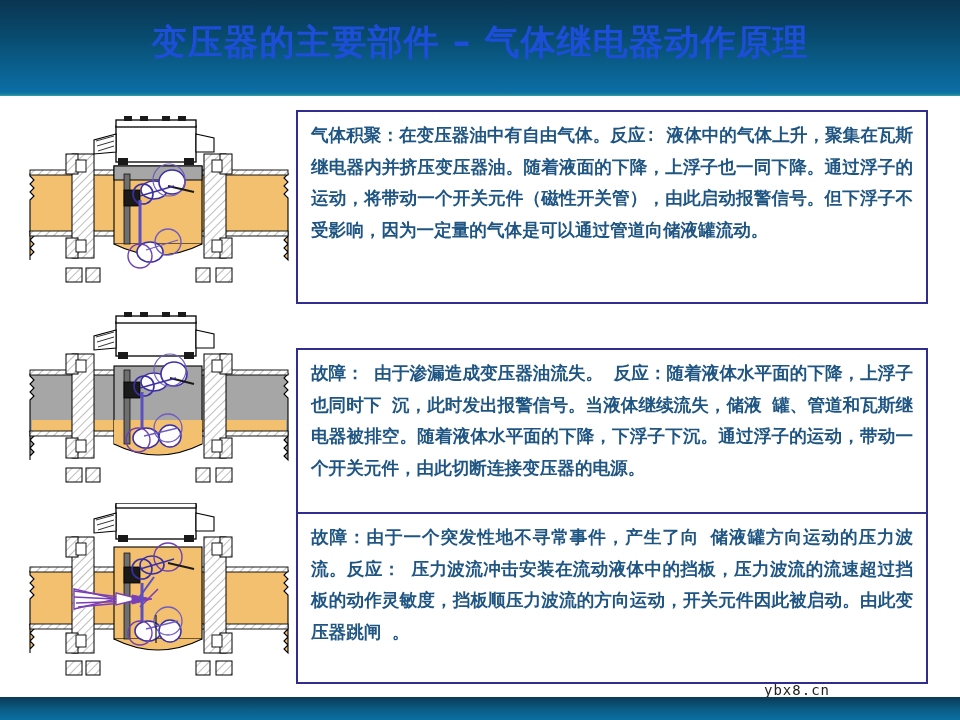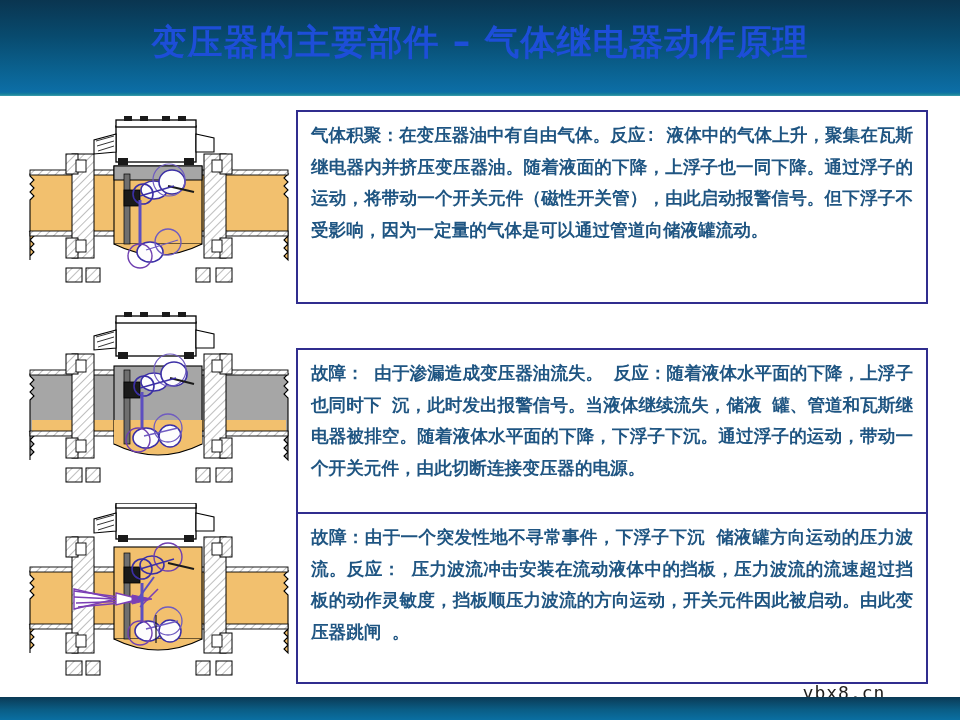--- a/index.html
+++ b/index.html
@@ -57,23 +57,23 @@
     position: absolute;
     left: 0; top: 697px;
     width: 960px;
     height: 23px;
     background: linear-gradient(to bottom, #0b3a55 0%, #0a5d85 55%, #0a6fa2 100%);
   }
   #watermark {
     position: absolute;
     left: 764px; top: 682px;
     width: 160px;
-    text-align: center;
+    text-align: left;
     color: #20201e;
-    font-size: 18px;
+    font-size: 14px;
     letter-spacing: 1px;
     font-family: "DejaVu Sans Mono", "Liberation Mono", monospace;
   }
 
   
   .text-box {
     position: absolute;
     left: 296px;
     width: 632px;
     background: #ffffff;
@@ -311,18 +311,18 @@
 
       <ellipse cx="120" cy="128" rx="13" ry="10" fill="#fdfdfd" stroke="#3b2fa6" stroke-width="1.6"></ellipse>
       <ellipse cx="142" cy="128" rx="11" ry="11" fill="#fdfdfd" stroke="#3b2fa6" stroke-width="1.5"></ellipse>
       <circle cx="140" cy="118" r="14" fill="none" stroke="#6f5bc0" stroke-width="1.3"></circle>
       <circle cx="112" cy="130" r="12" fill="none" stroke="#6f3fb0" stroke-width="1.4"></circle>
       <line x1="118" y1="126" x2="150" y2="118" stroke="#6f5bc0" stroke-width="1.3"></line>
       <line x1="128" y1="112" x2="128" y2="140" stroke="#1a1a1a" stroke-width="1.2"></line>
     </svg>
   </div>
 
-  <div class="text-box" id="text-box-3">故障：由于一个突发性地不寻常事件，下浮子下沉 储液罐方向运动的压力波流。反应： 压力波流冲击安装在流动液体中的挡板，压力波流的流速超过挡板的动作灵敏度，挡板顺压力波流的方向运动，开关元件因此被启动。由此变压器跳闸 。</div>
+  <div class="text-box" id="text-box-3">故障：由于一个突发性地不寻常事件，产生了向 储液罐方向运动的压力波流。反应： 压力波流冲击安装在流动液体中的挡板，压力波流的流速超过挡板的动作灵敏度，挡板顺压力波流的方向运动，开关元件因此被启动。由此变压器跳闸 。</div>
 
   <div id="watermark">ybx8.cn</div>
   <div id="footer-band"></div>
 
 </div>
 
 </body></html>

